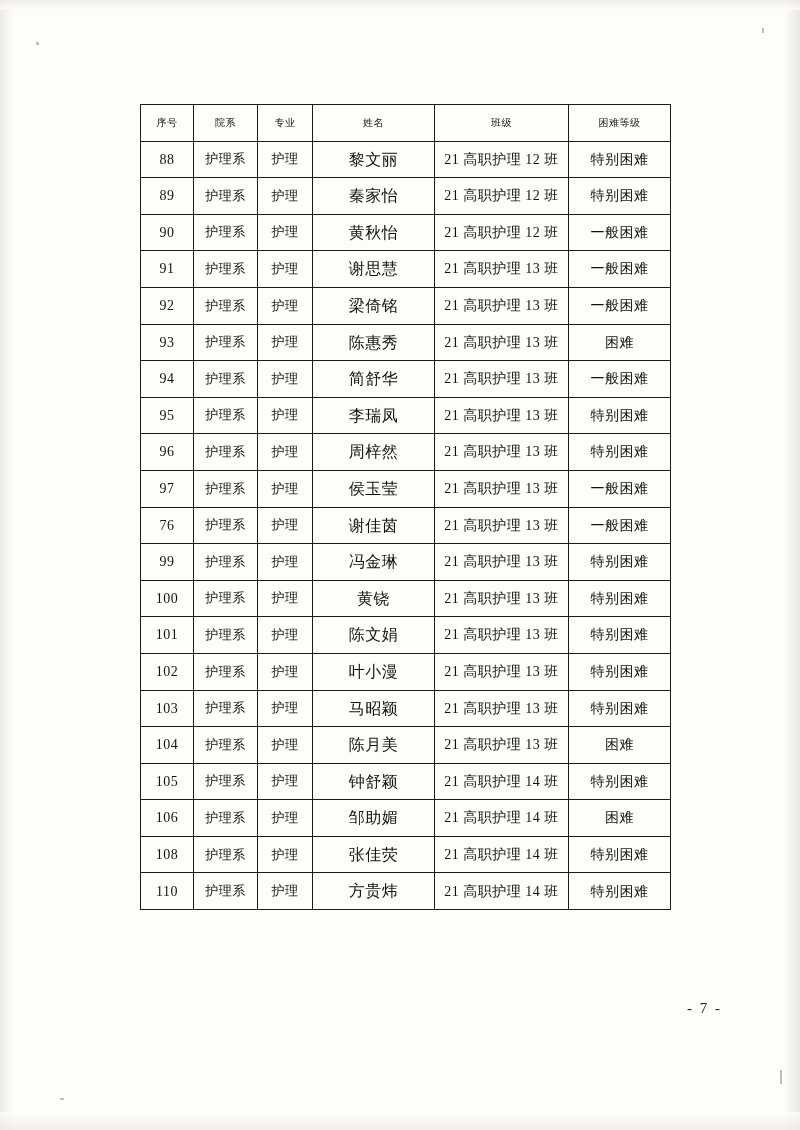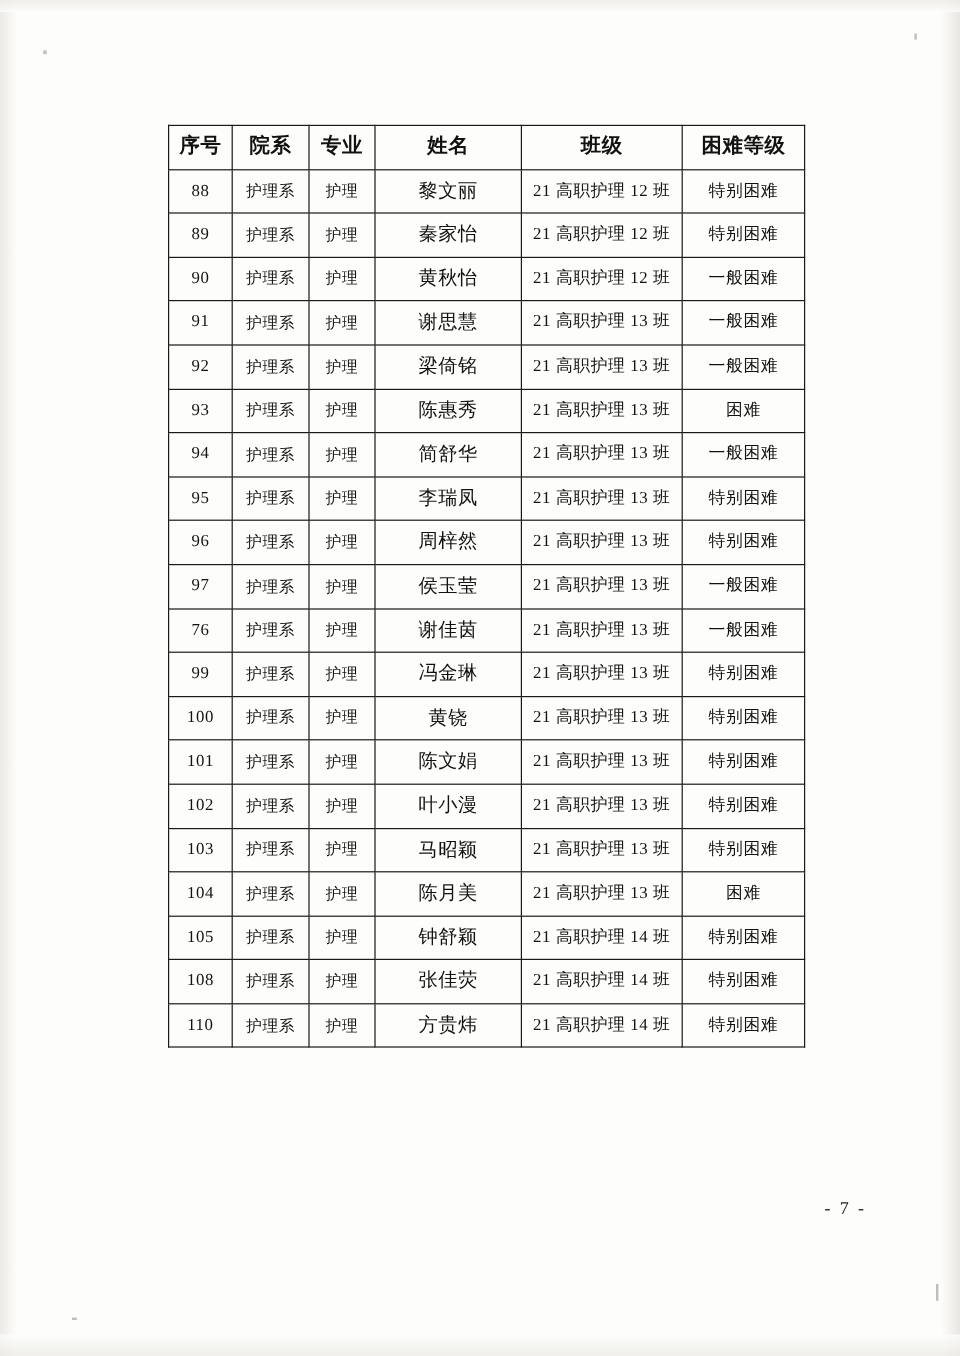--- a/index.html
+++ b/index.html
@@ -70,23 +70,23 @@
     text-align: center;
     vertical-align: middle;
     color: #12120f;
     font-weight: normal;
     padding: 0;
     height: 35.6px;
     line-height: 1.1;
     letter-spacing: 0.5px;
   }
   table.roster thead th {
-    font-size: 17px;
+    font-size: 10px;
     font-family: "Liberation Serif", "DejaVu Serif", serif;
-    font-weight: 700;
+    font-weight: 400;
   }
   col.c-no    { width: 53px; }
   col.c-dept  { width: 64px; }
   col.c-major { width: 55px; }
   col.c-name  { width: 122px; }
   col.c-class { width: 134px; }
   col.c-level { width: 102px; }
 
   td.no    { font-size: 14px; }
   td.dept  { font-size: 13px; }
@@ -277,20 +277,28 @@
           </tr>
           <tr>
             <td class="no">105</td>
             <td class="dept">护理系</td>
             <td class="major">护理</td>
             <td class="name">钟舒颖</td>
             <td class="class">21 高职护理 14 班</td>
             <td class="level">特别困难</td>
           </tr>
           <tr>
+            <td class="no">106</td>
+            <td class="dept">护理系</td>
+            <td class="major">护理</td>
+            <td class="name">邹助媚</td>
+            <td class="class">21 高职护理 14 班</td>
+            <td class="level">困难</td>
+          </tr>
+          <tr>
             <td class="no">108</td>
             <td class="dept">护理系</td>
             <td class="major">护理</td>
             <td class="name">张佳荧</td>
             <td class="class">21 高职护理 14 班</td>
             <td class="level">特别困难</td>
           </tr>
           <tr>
             <td class="no">110</td>
             <td class="dept">护理系</td>

